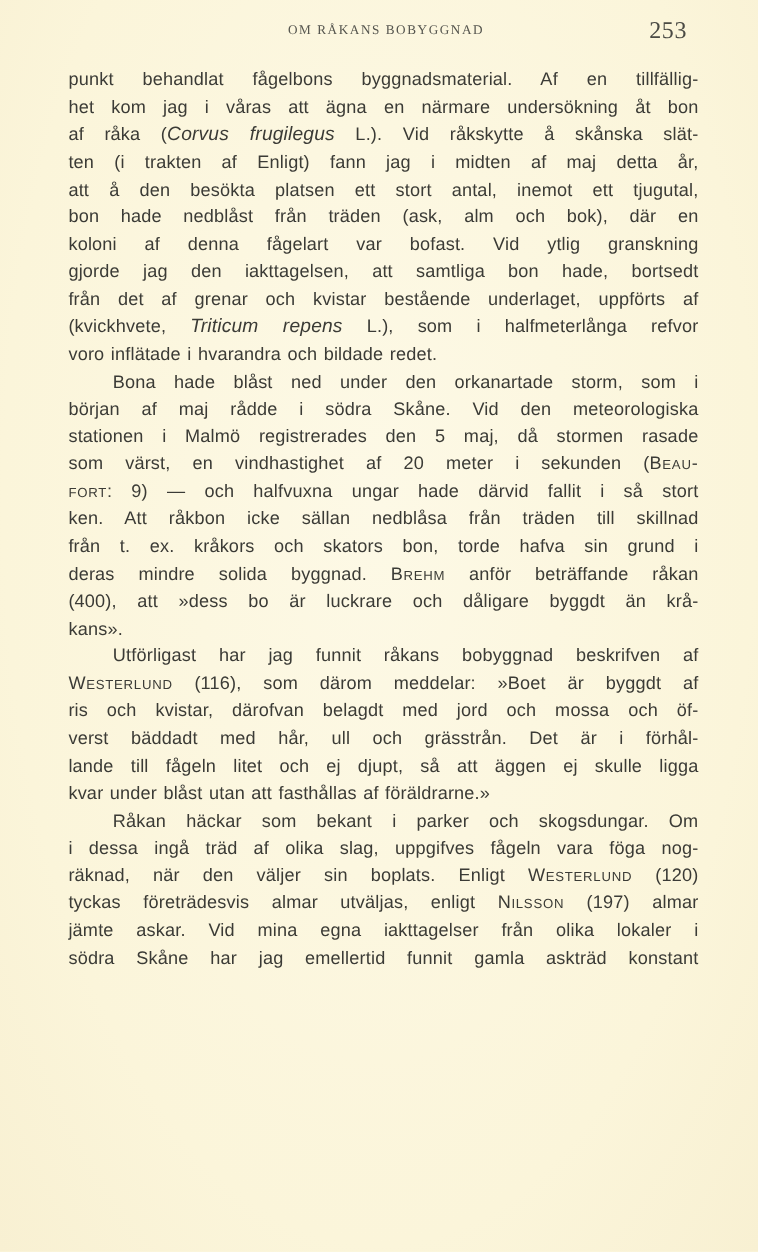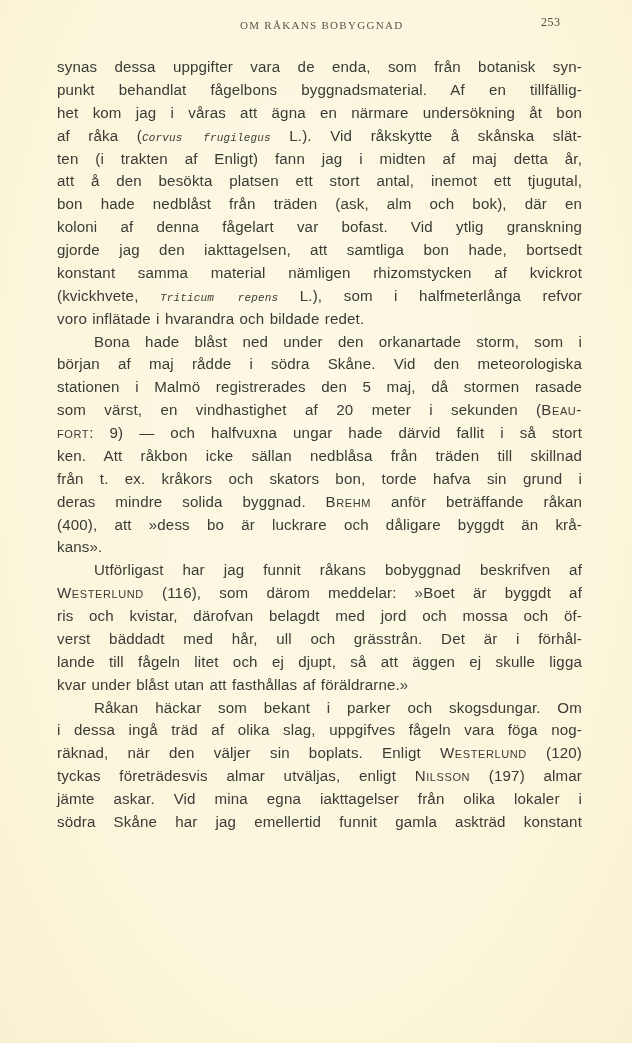--- a/index.html
+++ b/index.html
@@ -18,56 +18,55 @@
     position:absolute; top:15px; left:0; width:632px; height:20px;
   }
   .running-title {
     position:absolute; left:240px; top:4px;
     font-family:"Liberation Serif", "DejaVu Serif", serif;
     font-size:11px; letter-spacing:1.3px; color:#55554e;
   }
   .page-number {
     position:absolute; left:541px; top:0px;
     font-family:"Liberation Serif", "DejaVu Serif", serif;
-    font-size:12px; letter-spacing:0.5px; color:#4a4a44;
+    font-size:20px; letter-spacing:0.5px; color:#4a4a44;
   }
   .body-text {
     position:absolute; left:57px; top:56px; width:525px;
   }
   .line {
     height:22.88px; line-height:22.88px;
     font-size:15.1px; letter-spacing:0.15px;
     white-space:nowrap;
     text-align:justify; text-align-last:justify;
     word-spacing:1px;
   }
   .line.last { text-align-last:left; }
   .line.indent { padding-left:37px; }
-  .it { font-family:Liberation Mono, monospace; font-style:italic; font-size:11px; }
+  .it { font-family:Liberation Sans, sans-serif; font-style:italic; font-size:16px; }
   .sc { font-variant:small-caps; letter-spacing:0.6px; }
 </style>
 </head>
 <body>
 
 <div class="page">
   <div class="running-head">
     <span class="running-title">OM RÅKANS BOBYGGNAD</span>
     <span class="page-number">253</span>
   </div>
   <div class="body-text" id="body-text">
-      <div class="line"><span>synas dessa uppgifter vara de enda, som från botanisk syn-</span></div>
       <div class="line"><span>punkt behandlat fågelbons byggnadsmaterial. Af en tillfällig-</span></div>
       <div class="line"><span>het kom jag i våras att ägna en närmare undersökning åt bon</span></div>
       <div class="line"><span>af råka (</span><span class="it">Corvus frugilegus</span><span> L.). Vid råkskytte å skånska slät-</span></div>
       <div class="line"><span>ten (i trakten af Enligt) fann jag i midten af maj detta år,</span></div>
       <div class="line"><span>att å den besökta platsen ett stort antal, inemot ett tjugutal,</span></div>
       <div class="line"><span>bon hade nedblåst från träden (ask, alm och bok), där en</span></div>
       <div class="line"><span>koloni af denna fågelart var bofast. Vid ytlig granskning</span></div>
       <div class="line"><span>gjorde jag den iakttagelsen, att samtliga bon hade, bortsedt</span></div>
-      <div class="line"><span>konstant samma material nämligen rhizomstycken af kvickrot</span></div>
+      <div class="line"><span>från det af grenar och kvistar bestående underlaget, uppförts af</span></div>
       <div class="line"><span>(kvickhvete, </span><span class="it">Triticum repens</span><span> L.), som i halfmeterlånga refvor</span></div>
       <div class="line last"><span>voro inflätade i hvarandra och bildade redet.</span></div>
       <div class="line indent"><span>Bona hade blåst ned under den orkanartade storm, som i</span></div>
       <div class="line"><span>början af maj rådde i södra Skåne. Vid den meteorologiska</span></div>
       <div class="line"><span>stationen i Malmö registrerades den 5 maj, då stormen rasade</span></div>
       <div class="line"><span>som värst, en vindhastighet af 20 meter i sekunden (</span><span class="sc">Beau-</span></div>
       <div class="line"><span class="sc">fort</span><span>: 9) — och halfvuxna ungar hade därvid fallit i så stort</span></div>
       <div class="line"><span>ken. Att råkbon icke sällan nedblåsa från träden till skillnad</span></div>
       <div class="line"><span>från t. ex. kråkors och skators bon, torde hafva sin grund i</span></div>
       <div class="line"><span>deras mindre solida byggnad. </span><span class="sc">Brehm</span><span> anför beträffande råkan</span></div>

